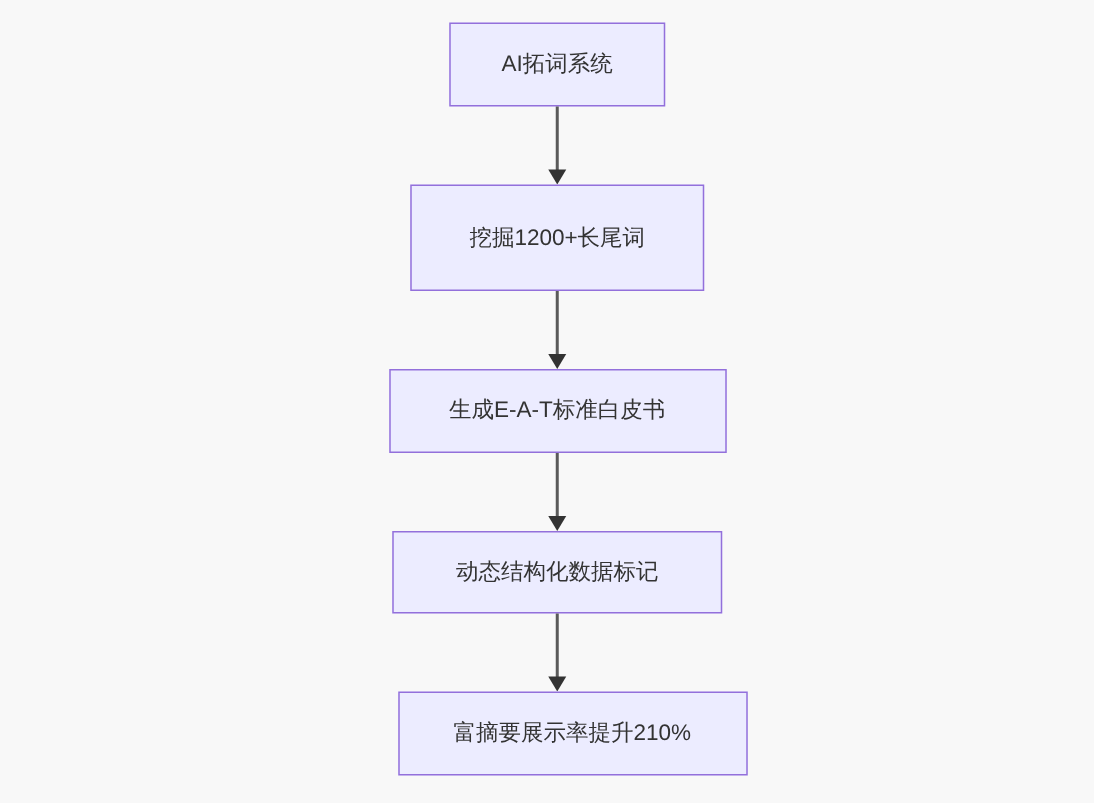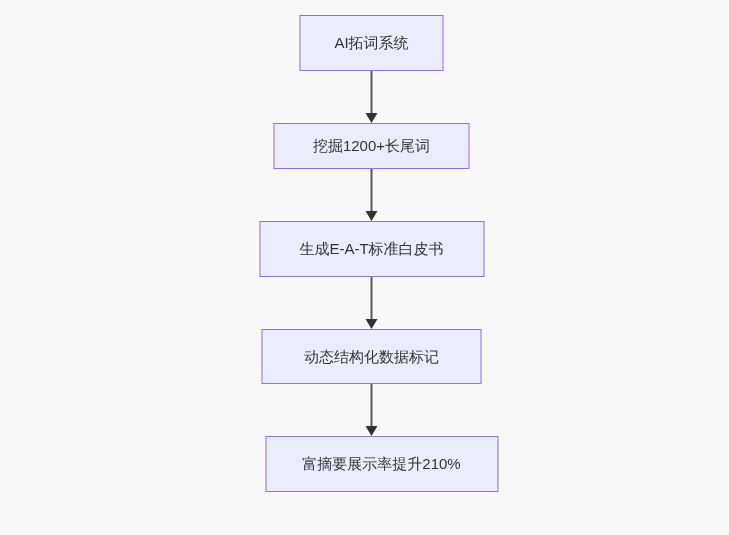--- a/index.html
+++ b/index.html
@@ -36,21 +36,21 @@
     display: flex;
     align-items: center;
     justify-content: center;
     color: #333333;
     font-size: 15px;
     line-height: 1.2;
     white-space: nowrap;
     text-align: center;
   }
   .node.n1 { min-width: 144px; }
-  .node.n2 { min-width: 196px; height: 46px; }
+  .node.n2 { min-width: 196px; height: 71px; }
   .node.n3 { min-width: 225px; }
   .node.n4 { min-width: 220px; height: 55px; }
   .node.n5 { min-width: 233px; margin-left: 20px; }
   .arrow {
     display: flex;
     flex-direction: column;
     align-items: center;
     height: 52px;
   }
   .arrow .line {

